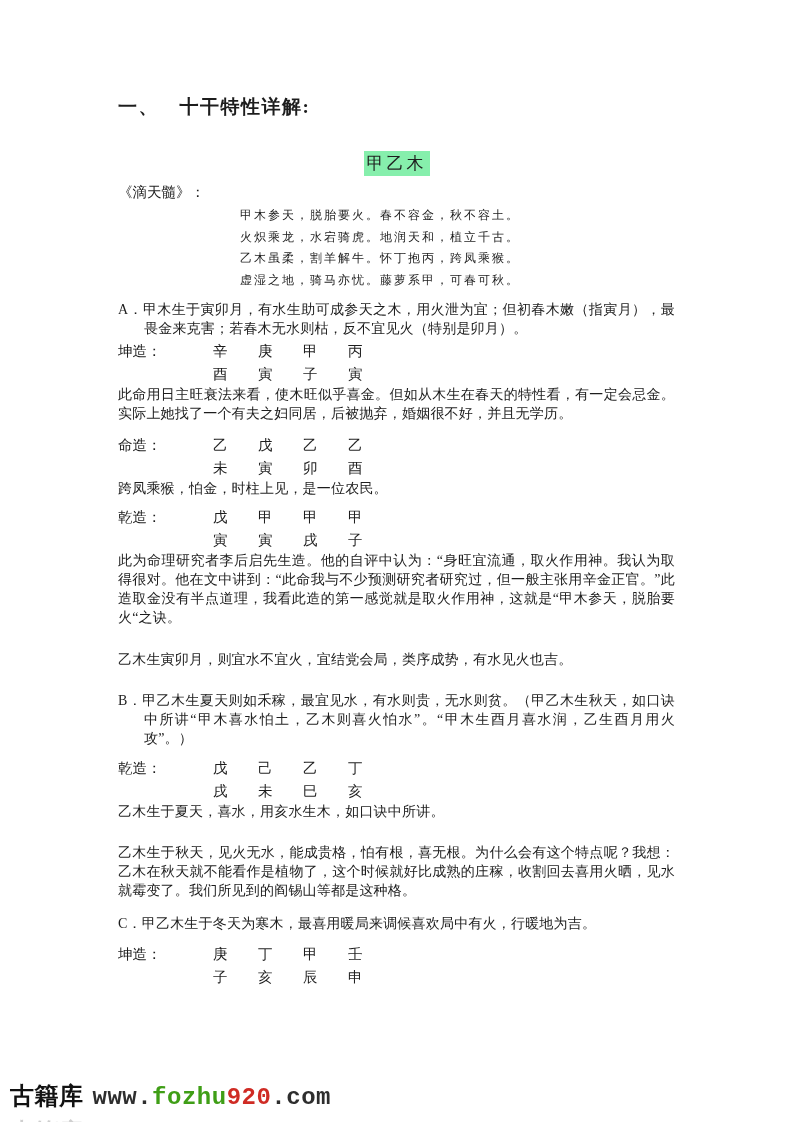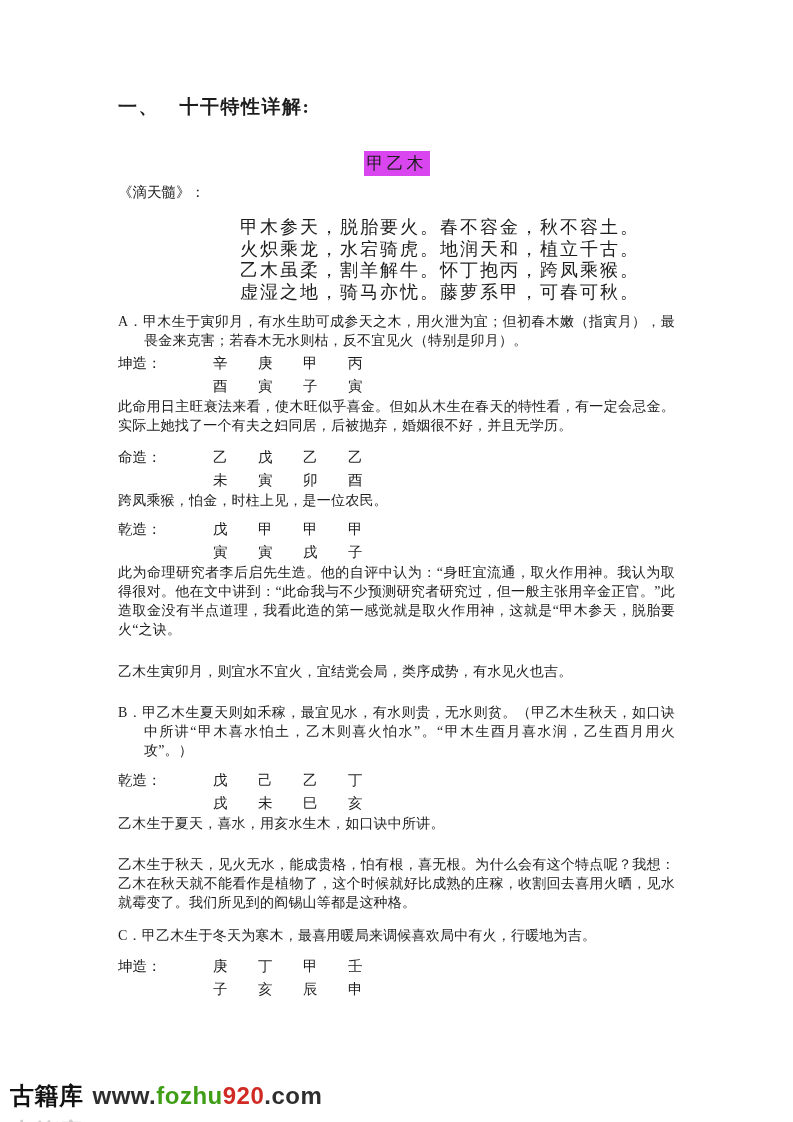--- a/index.html
+++ b/index.html
@@ -6,60 +6,60 @@
   body{
     width:793px;height:1122px;position:relative;overflow:hidden;
     background:#ffffff;color:#1d1d1d;
     font-family:"Liberation Serif","DejaVu Serif",serif;
   }
   .content{position:absolute;left:118px;top:94px;width:557px;}
   .heading{font-size:19px;font-weight:600;letter-spacing:1.5px;white-space:nowrap;}
   .sec-title-wrap{text-align:center;margin-top:31px;}
   .sec-title{display:inline-block;font-size:17px;letter-spacing:3px;padding:1px 3px;font-weight:500;}
   .source{margin-top:7px;font-size:14.5px;font-weight:500;}
-  .poem{margin-top:15px;margin-left:122px;font-size:18px;letter-spacing:2px;line-height:21.5px;}
+  .poem{margin-top:3px;margin-left:122px;font-size:12px;letter-spacing:2px;line-height:21.5px;}
   .para{font-size:14px;letter-spacing:0.2px;line-height:19px;text-align:justify;}
   .lettered{padding-left:26px;text-indent:-26px;}
   .p-a{margin-top:9px;}
   .pillar{font-size:14.5px;line-height:22.5px;}
   .prow{display:flex;}
   .plabel{width:95px;}
   .pchar{width:45px;}
   .pillar1{margin-top:2px;}
   .pillar2{margin-top:11px;}
   .pillar3{margin-top:8px;}
   .p-spring{margin-top:23px;}
   .p-b{margin-top:22px;}
   .pillar4{margin-top:9px;}
   .p-autumn{margin-top:22px;}
   .p-c{margin-top:14px;}
   .pillar5{margin-top:10px;}
   .wm{
     position:absolute;left:10px;bottom:10px;white-space:nowrap;
-    font-family:Liberation Sans, sans-serif;
+    font-family:Liberation Mono, monospace;
     font-weight:bold;font-size:24px;letter-spacing:0.5px;
   }
   .wm .name{margin-right:9px;}
   .wm-ghost{
     position:absolute;left:10px;bottom:0;height:6px;overflow:hidden;
     font-family:"Liberation Sans","DejaVu Sans",sans-serif;
     font-weight:bold;font-size:24px;letter-spacing:0.5px;white-space:nowrap;
     color:#c4c4c4;opacity:0.8;
   }
   .wm-ghost span{color:#c4c4c4 !important;}
 </style>
 </head>
 <body>
 
 <div class="content">
 
   <div class="heading">一、　十干特性详解:</div>
 
   <div class="sec-title-wrap">
-    <span class="sec-title" style="background-color: #d946ef;">甲乙木</span>
+    <span class="sec-title" style="background-color: #86efac;">甲乙木</span>
   </div>
 
   <div class="source">《滴天髓》：</div>
 
   <div class="poem">
     <div>甲木参天，脱胎要火。春不容金，秋不容土。</div>
     <div>火炽乘龙，水宕骑虎。地润天和，植立千古。</div>
     <div>乙木虽柔，割羊解牛。怀丁抱丙，跨凤乘猴。</div>
     <div>虚湿之地，骑马亦忧。藤萝系甲，可春可秋。</div>
   </div>

